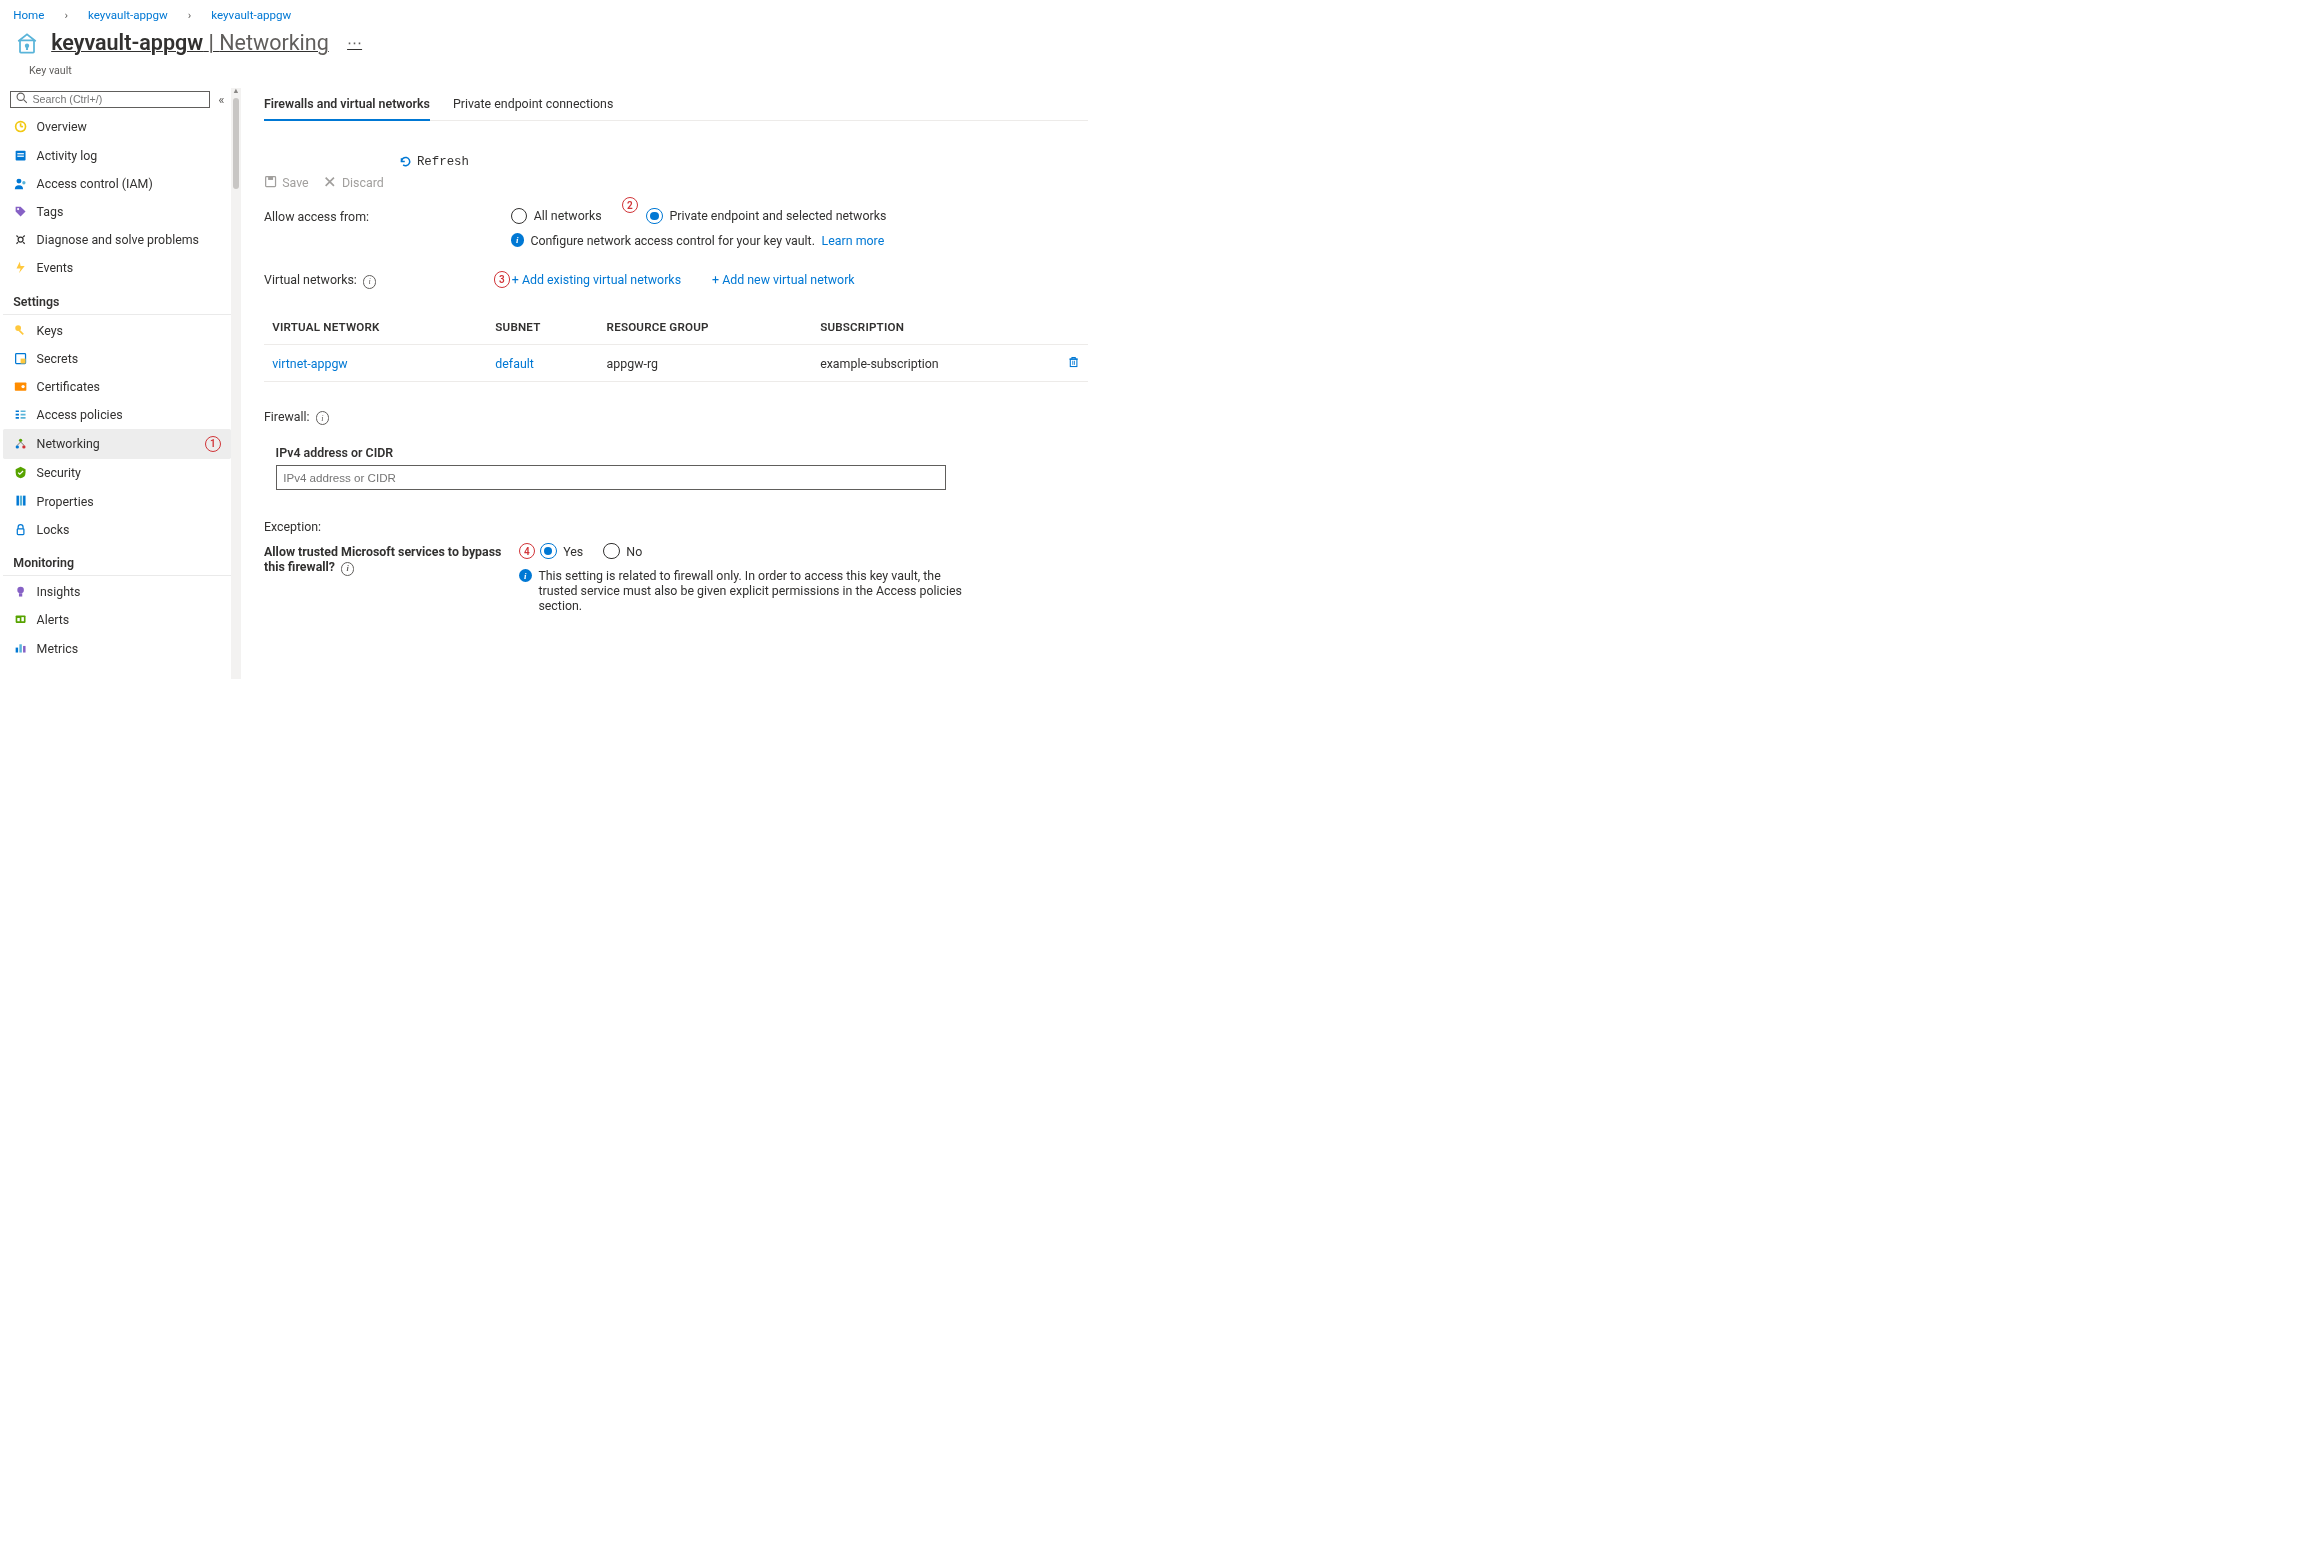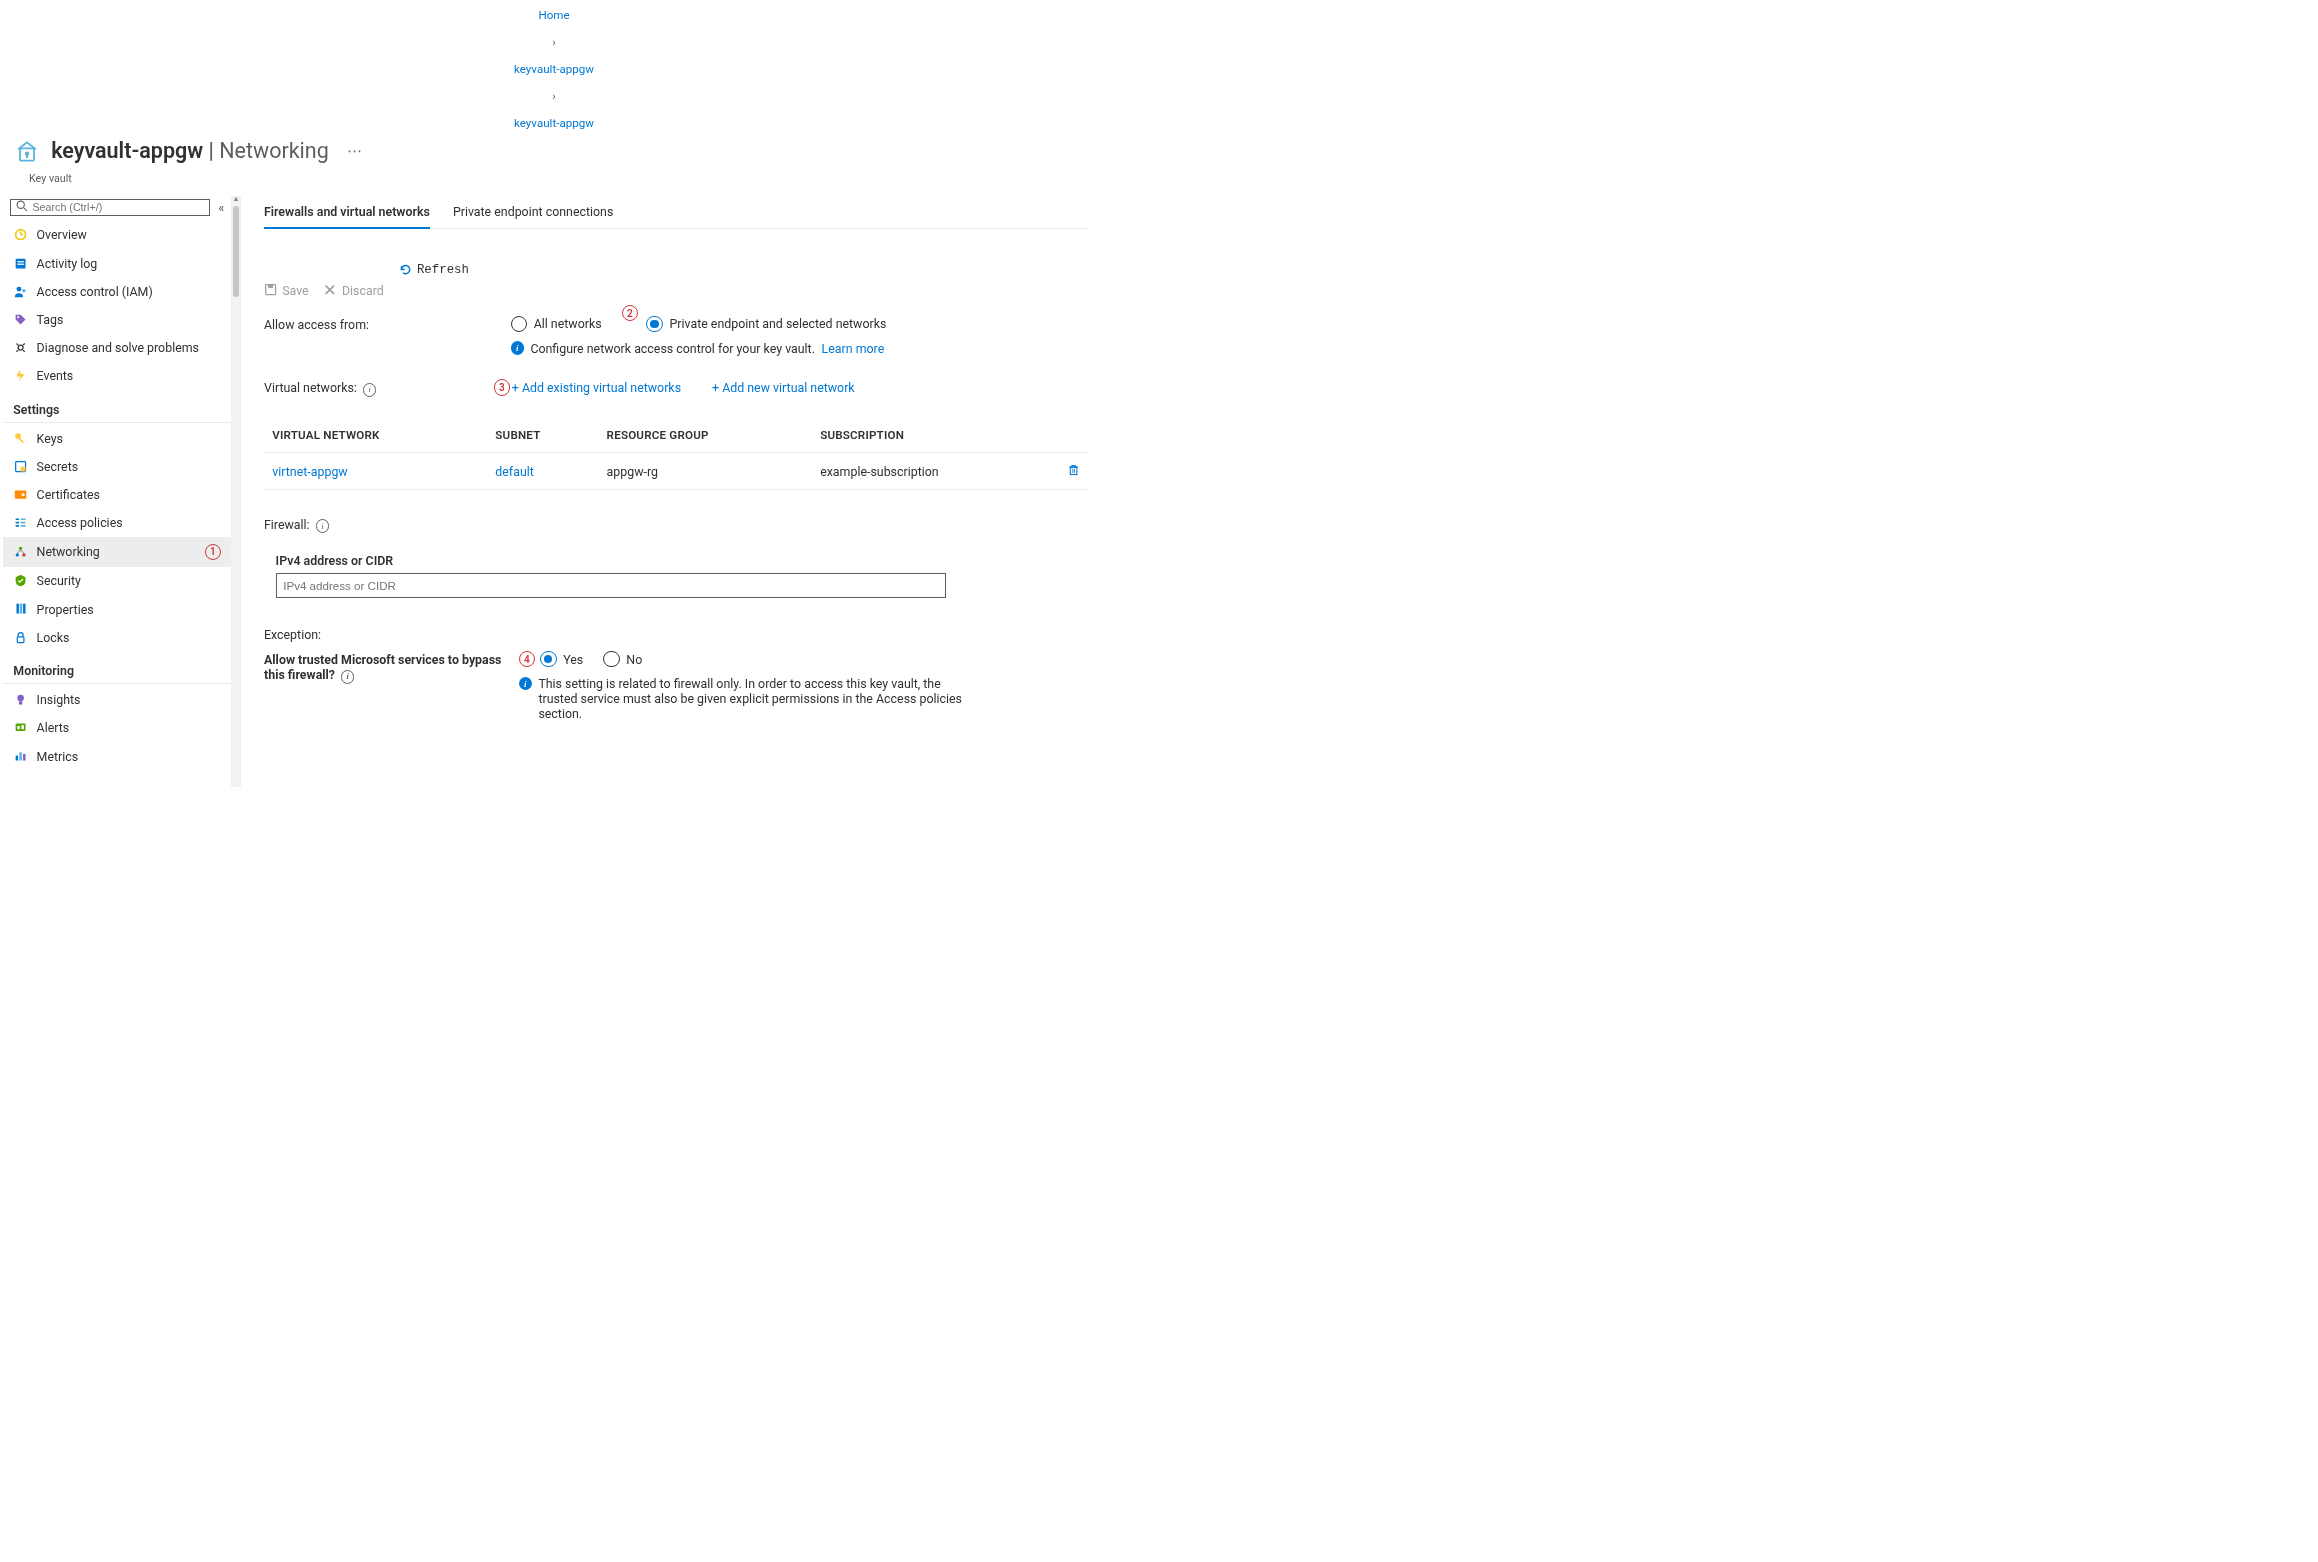--- a/index.html
+++ b/index.html
@@ -11,28 +11,27 @@
     width: 1108px;
   }
   a { text-decoration: none; color: #0078d4; cursor: pointer; }
 
   
   .breadcrumb {
     padding: 8.3px 13.2px 3.3px;
     font-size: 11.6px;
     display: flex;
     align-items: center;
-    gap: 13px;
+    gap: 20px;
     color: #0078d4;
-    flex-direction: column;
   }
   .breadcrumb .sep { color: #605e5c; }
 
   
-  .page-header { padding: 3.3px 13.2px 5px; display: flex; align-items: center; gap: 10px; }
+  .page-header { padding: 3.3px 13.2px 5px; display: flex; align-items: center; gap: 10px; text-decoration: underline; }
   .page-header .res-icon {
     width: 28px; height: 28px; display:flex; align-items:center; justify-content:center;
   }
   .page-header .res-icon svg { width: 28px; height: 28px; }
   .page-header h1 { font-size: 21.5px; font-weight: 600; display: inline; }
   .page-header .h1-title { font-weight: 600; }
   .page-header .h1-section { font-weight: 400; color: #605e5c; }
   .page-header .dots { font-size: 15px; color: #605e5c; margin-left: 8.3px; cursor:pointer; }
   .sub-type { padding-left: 29px; margin-top: 1.7px; color: #605e5c; font-size: 10.7px; margin-bottom: 11px;}
 

